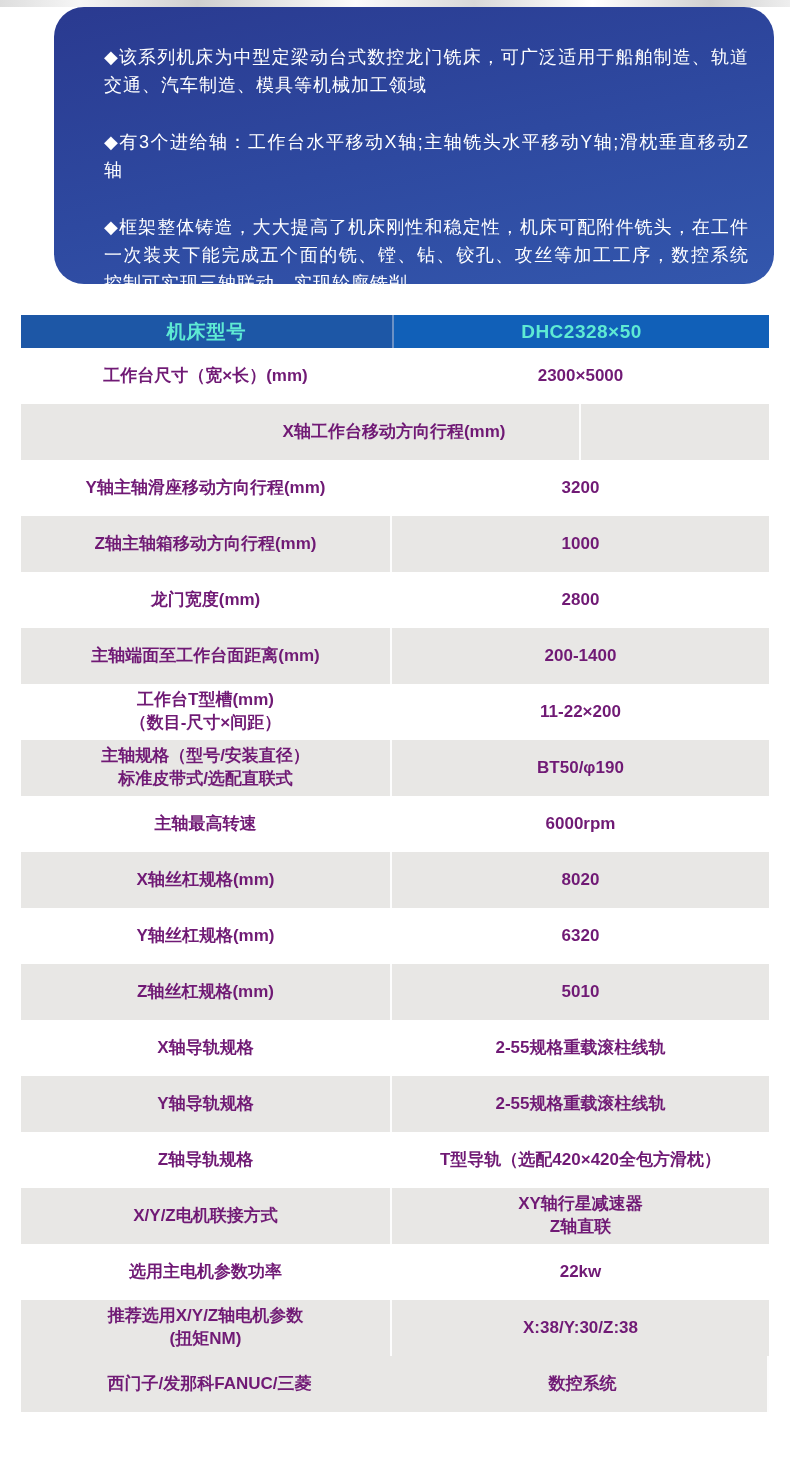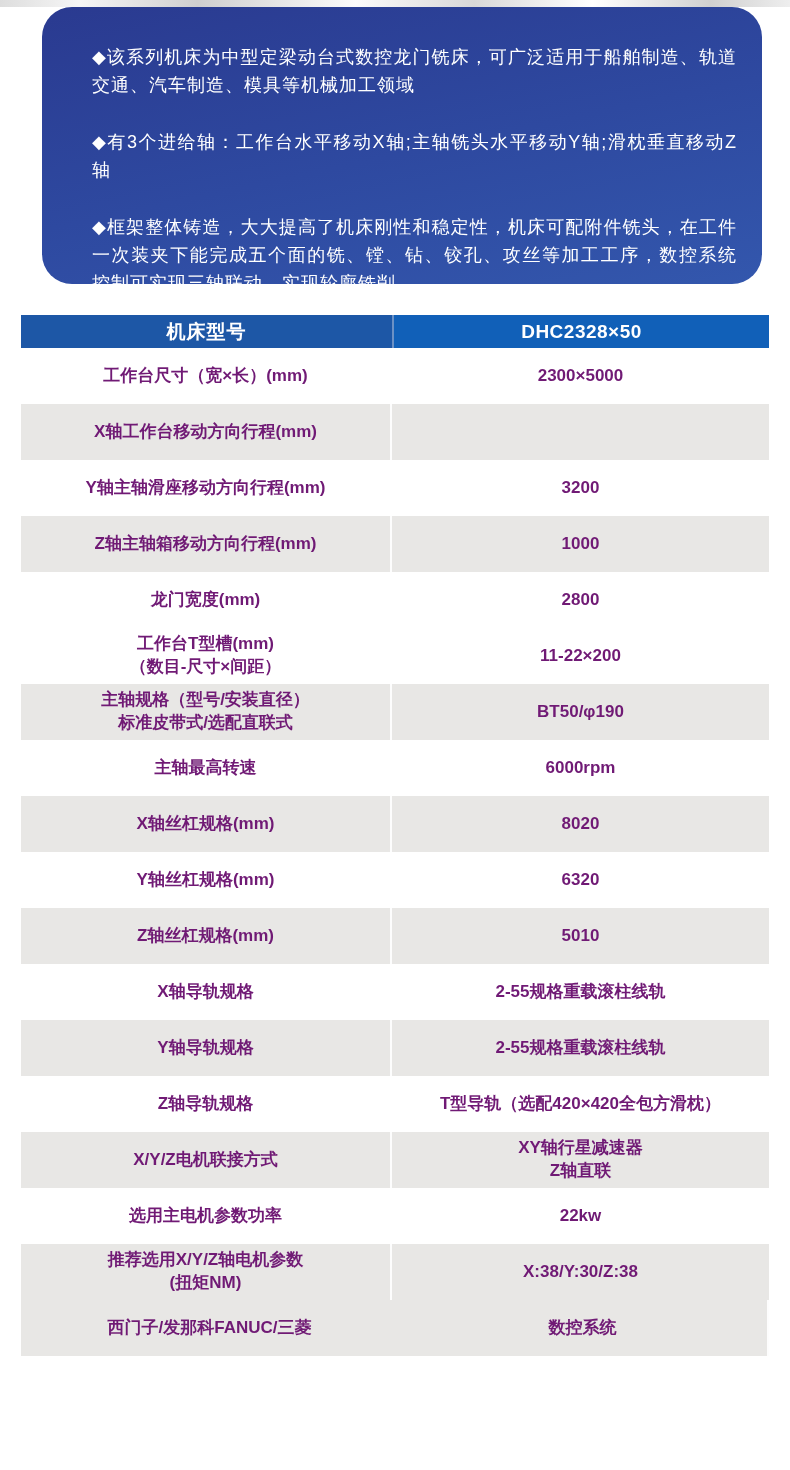--- a/index.html
+++ b/index.html
@@ -10,43 +10,43 @@
   .page{position:relative;width:790px;height:1470px;background:#fff;overflow:hidden;}
 
   
   .top-strip{
     position:absolute;top:0;left:0;width:790px;height:7px;
     background:linear-gradient(90deg,#dddddd 0%,#f6f6f6 10%,#cfcfcf 25%,#fbfbfb 45%,#d8d8d8 60%,#ffffff 75%,#d0d0d0 90%,#eeeeee 100%);
   }
 
   
   .intro-box{
-    position:absolute;left:42px;top:7px;width:720px;height:277px;
+    position:absolute;left:54px;top:7px;width:720px;height:277px;
     box-sizing:border-box;border-radius:30px;
     background:linear-gradient(168deg,var(--intro-grad-start,#2a3a90) 0%,#2e49a0 52%,var(--intro-grad-end,#3357ad) 100%);
     color:#fff;padding:36px 25px 0 50px;
   }
   .intro-bullet{
     margin:0 0 29px 0;
     font-size:18px;line-height:28px;letter-spacing:1px;font-weight:400;
     text-align:justify;
   }
 
   
   .spec-table{position:absolute;left:21px;top:315px;width:748px;}
   .header-row{display:flex;height:33px;}
   .header-cell{
     display:flex;align-items:center;justify-content:center;
-    color:#ffffff;font-weight:700;font-size:19px;letter-spacing:1px;
+    color:#5eead4;font-weight:700;font-size:19px;letter-spacing:1px;
   }
   .header-cell.left{width:371px;background:var(--header-left,#1d57a6);border-right:2px solid rgba(255,255,255,0.35);}
   .header-cell.right{flex:1;background:var(--header-right,#1160b8);letter-spacing:0.5px;}
 
   .row{display:flex;height:56px;background:#ffffff;}
-  .row.alt{background:var(--row-alt,#e8e7e5);}
+  .row.alt{background:var(--row-alt,#e8e7e5);justify-content:center;}
   .cell{
     display:flex;align-items:center;justify-content:center;text-align:center;
     font-weight:700;font-size:17px;color:#701a75;line-height:1.35;
     white-space:pre-line;box-sizing:border-box;
   }
   .cell-label{width:371px;border-right:2px solid rgba(255,255,255,0.9);}
   .cell-value{flex:1;}
 </style>
 </head>
 <body>
@@ -78,20 +78,24 @@
           <div class="cell cell-label">Y轴主轴滑座移动方向行程(mm)</div>
           <div class="cell cell-value">3200</div>
         </div>
         <div class="row alt">
           <div class="cell cell-label">Z轴主轴箱移动方向行程(mm)</div>
           <div class="cell cell-value">1000</div>
         </div>
         <div class="row">
           <div class="cell cell-label">龙门宽度(mm)</div>
           <div class="cell cell-value">2800</div>
+        </div>
+        <div class="row alt">
+          <div class="cell cell-label">主轴端面至工作台面距离(mm)</div>
+          <div class="cell cell-value">200-1400</div>
         </div>
         <div class="row">
           <div class="cell cell-label">工作台T型槽(mm)
 （数目-尺寸×间距）</div>
           <div class="cell cell-value">11-22×200</div>
         </div>
         <div class="row alt">
           <div class="cell cell-label">主轴规格（型号/安装直径）
 标准皮带式/选配直联式</div>
           <div class="cell cell-value">BT50/φ190</div>

